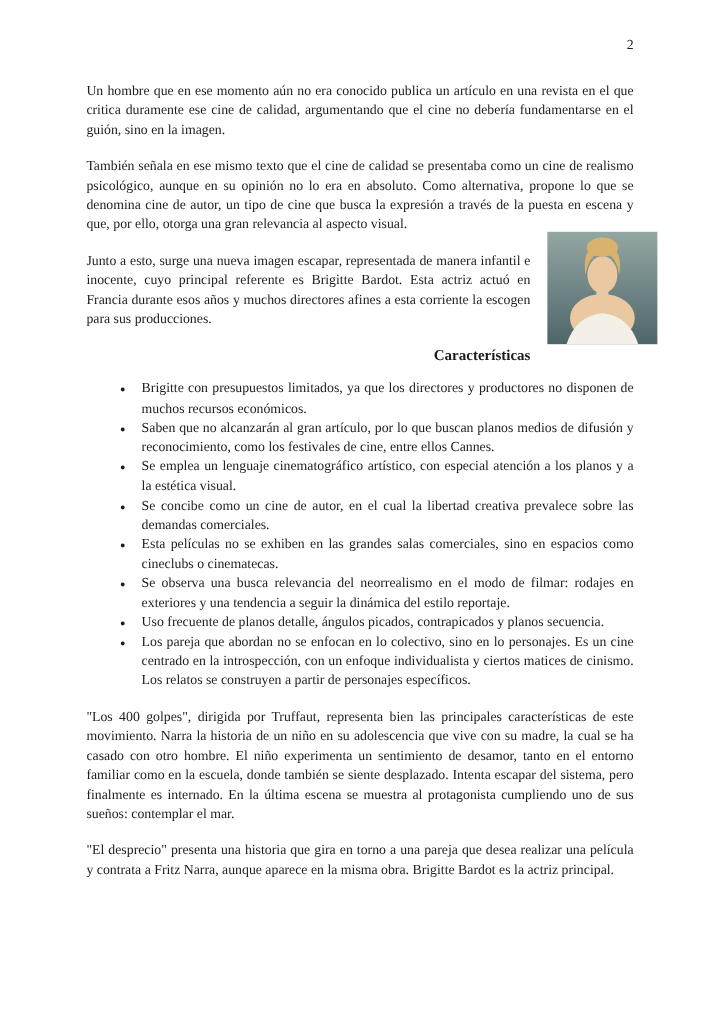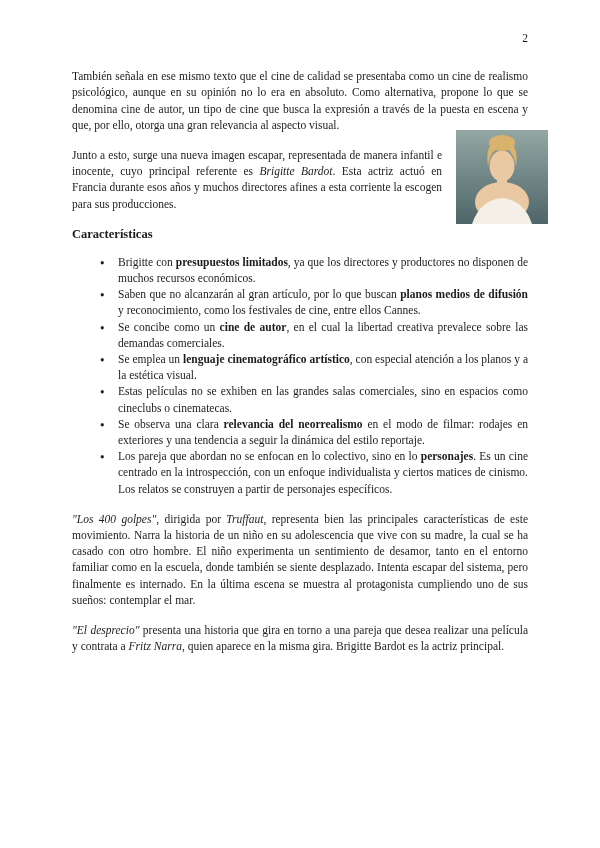--- a/index.html
+++ b/index.html
@@ -6,53 +6,54 @@
   .page {
     width: 600px; height: 848px; box-sizing: border-box;
     padding: 30px 72px 40px 72px;
     font-family: "Liberation Serif", "DejaVu Serif", serif;
     font-size: 11.5px; line-height: 16.2px; color: #1c1c1c;
     text-align: justify; position: relative; overflow: hidden;
     background: #ffffff;
   }
   .page-number { text-align: right; margin: 0 0 22px 0; }
   p.para { margin: 0 0 14px 0; }
-  .b { font-weight: bold; }
-  .i { font-style: italic; }
+  .b { font-weight: normal; }
+  .i { }
 
   .photo-float {
     float: right;
     width: 86px; height: 158px;
     shape-outside: inset(62px 0 0 0);
     position: relative;
   }
   .photo {
     position: absolute; top: 62px; left: 14px;
     width: 92px; height: 94px;
   }
   .photo svg { display: block; width: 100%; height: 100%; }
 
   h2.heading {
     font-size: 12.5px; line-height: 16px;
-    margin: 2px 0 12px 0; text-align: left; font-weight: bold;
+    margin: 2px 0 12px 16px; text-align: right; font-weight: bold;
   }
 
   ul.bullets { list-style: none; margin: 0 0 14px 0; padding: 0 0 0 28px; }
   ul.bullets li { position: relative; padding-left: 18px; margin: 0; }
   ul.bullets li::before {
     content: "●"; position: absolute; left: 0; top: 1px; font-size: 7.5px;
   }
 </style>
 </head>
 <body>
 
 <div class="page">
 
   <div class="page-number">2</div>
 
+  <p class="para"><span>Un hombre que en ese momento aún no era conocido publica un artículo en una revista en el que critica duramente ese cine de calidad, argumentando que el cine no debería fundamentarse en el guión, sino en la imagen.</span></p>
 
   <div class="photo-float">
     <div class="photo">
       <svg viewBox="0 0 92 94" preserveAspectRatio="none">
         <defs>
           <linearGradient id="pbg" x1="0" y1="0" x2="0" y2="1">
             <stop offset="0" stop-color="#93a7a3"></stop>
             <stop offset="1" stop-color="#4e6569"></stop>
           </linearGradient>
         </defs>
@@ -69,24 +70,25 @@
 
   <p class="para"><span>También señala en ese mismo texto que el cine de calidad se presentaba como un cine de realismo psicológico, aunque en su opinión no lo era en absoluto. Como alternativa, propone lo que se denomina cine de autor, un tipo de cine que busca la expresión a través de la puesta en escena y que, por ello, otorga una gran relevancia al aspecto visual.</span></p>
 
   <p class="para"><span>Junto a esto, surge una nueva imagen escapar, representada de manera infantil e inocente, cuyo principal referente es </span><span class="i">Brigitte Bardot</span><span>. Esta actriz actuó en Francia durante esos años y muchos directores afines a esta corriente la escogen para sus producciones.</span></p>
 
   <h2 class="heading">Características</h2>
 
   <ul class="bullets">
     <li><span>Brigitte con </span><span class="b">presupuestos limitados</span><span>, ya que los directores y productores no disponen de muchos recursos económicos.</span></li>
     <li><span>Saben que no alcanzarán al gran artículo, por lo que buscan </span><span class="b">planos medios de difusión</span><span> y reconocimiento, como los festivales de cine, entre ellos Cannes.</span></li>
+    <li><span>Se emplea un </span><span class="b">lenguaje cinematográfico artístico</span><span>, con especial atención a los planos y a la estética visual.</span></li>
     <li><span>Se concibe como un </span><span class="b">cine de autor</span><span>, en el cual la libertad creativa prevalece sobre las demandas comerciales.</span></li>
-    <li><span>Se emplea un </span><span class="b">lenguaje cinematográfico artístico</span><span>, con especial atención a los planos y a la estética visual.</span></li>
-    <li><span>Estas películas no se exhiben en las grandes salas comerciales, sino en espacios como cineclubs o cinematecas.</span></li>
-    <li><span>Se observa una clara </span><span class="b">relevancia del neorrealismo</span><span> en el modo de filmar: rodajes en exteriores y una tendencia a seguir la dinámica del estilo reportaje.</span></li>
+    <li><span>Esta películas no se exhiben en las grandes salas comerciales, sino en espacios como cineclubs o cinematecas.</span></li>
+    <li><span>Se observa una busca </span><span class="b">relevancia del neorrealismo</span><span> en el modo de filmar: rodajes en exteriores y una tendencia a seguir la dinámica del estilo reportaje.</span></li>
+    <li><span>Uso frecuente de planos detalle, ángulos picados, contrapicados y planos secuencia.</span></li>
     <li><span>Los pareja que abordan no se enfocan en lo colectivo, sino en lo </span><span class="b">personajes</span><span>. Es un cine centrado en la introspección, con un enfoque individualista y ciertos matices de cinismo. Los relatos se construyen a partir de personajes específicos.</span></li>
   </ul>
 
   <p class="para"><span class="i">"Los 400 golpes"</span><span>, dirigida por </span><span class="i">Truffaut</span><span>, representa bien las principales características de este movimiento. Narra la historia de un niño en su adolescencia que vive con su madre, la cual se ha casado con otro hombre. El niño experimenta un sentimiento de desamor, tanto en el entorno familiar como en la escuela, donde también se siente desplazado. Intenta escapar del sistema, pero finalmente es internado. En la última escena se muestra al protagonista cumpliendo uno de sus sueños: contemplar el mar.</span></p>
 
-  <p class="para"><span class="i">"El desprecio"</span><span> presenta una historia que gira en torno a una pareja que desea realizar una película y contrata a </span><span class="i">Fritz Narra</span><span>, quien aparece en la misma gira. Brigitte Bardot es la actriz principal.</span></p>
+  <p class="para"><span class="i">"El desprecio"</span><span> presenta una historia que gira en torno a una pareja que desea realizar una película y contrata a </span><span class="i">Fritz Narra</span><span>, aunque aparece en la misma obra. Brigitte Bardot es la actriz principal.</span></p>
 
 </div>
 
 </body></html>

